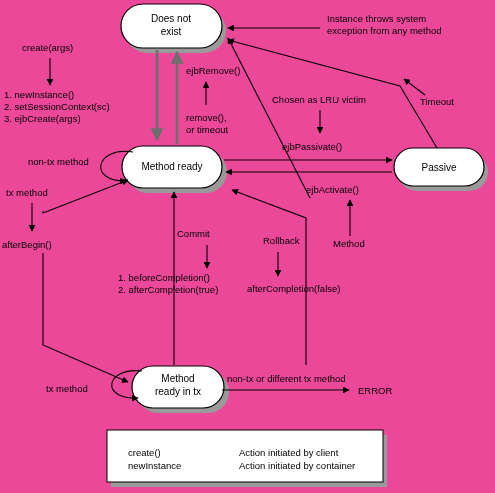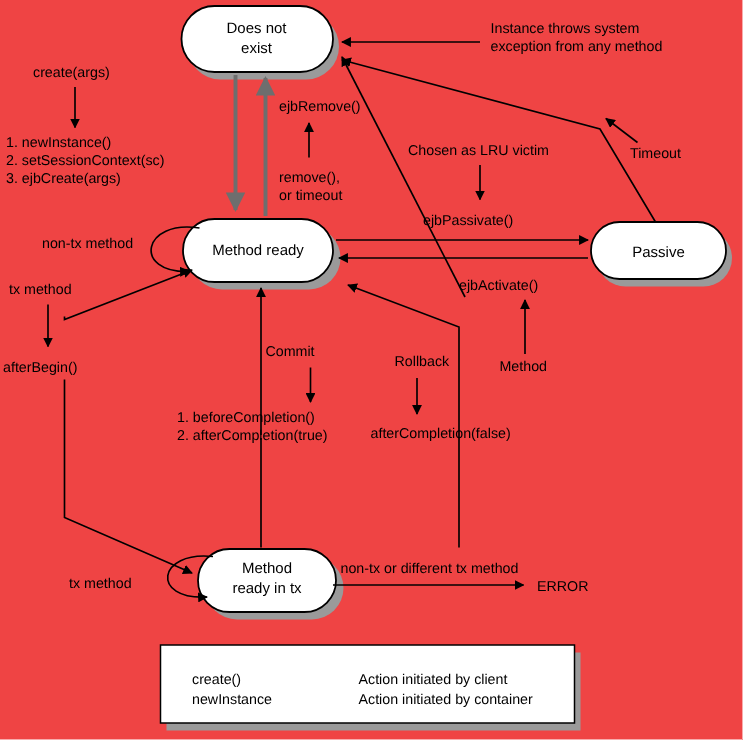--- a/index.html
+++ b/index.html
@@ -1,16 +1,16 @@
 <!DOCTYPE html>
 <html><head>
 <meta charset="utf-8">
 <style>
   html,body{margin:0;padding:0;background:#ffffff;}
-  #root{position:relative;width:495px;height:493px;background:#ef4444;
+  #root{position:relative;width:495px;height:493px;background:#ec4899;
         font-family:"Liberation Sans", sans-serif;overflow:hidden;}
   svg{position:absolute;left:0;top:0;width:495px;height:493px;}
   .lbl{font-size:9.5px;fill:#000;font-family:"Liberation Sans", sans-serif;}
   .statetxt{font-size:10px;fill:#000;font-family:"Liberation Sans", sans-serif;}
   .legendtxt{font-size:9.5px;fill:#000;font-family:"Liberation Sans", sans-serif;}
   .shadow{fill:#9a9a9a;}
   .statebox{fill:#ffffff;stroke:#000000;stroke-width:1.2;}
   .line{stroke:#000000;stroke-width:1.1;fill:none;}
   .thickline{stroke:#6e6e6e;stroke-width:2.6;fill:none;}
   .legendbox{fill:#ffffff;stroke:#000000;stroke-width:1;}

